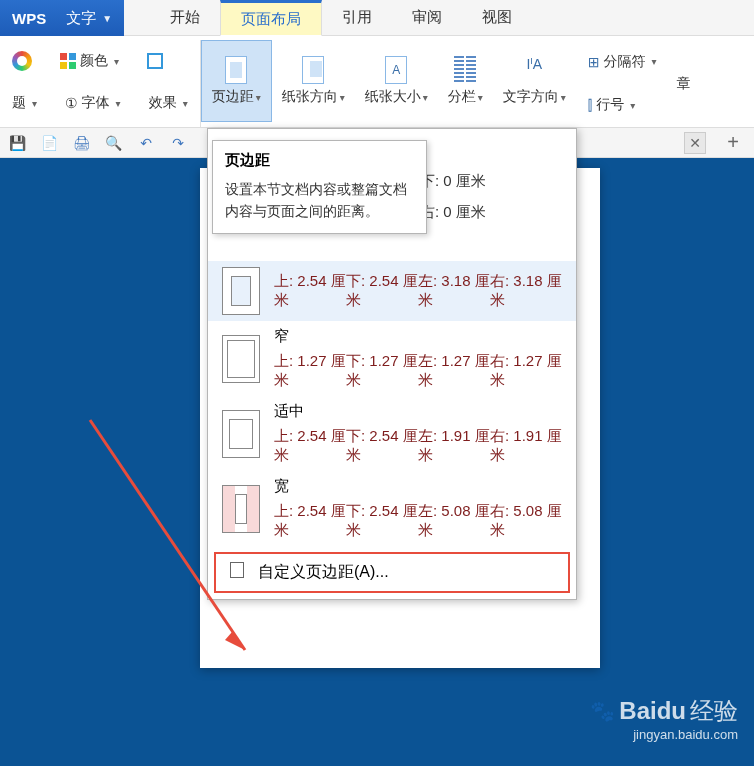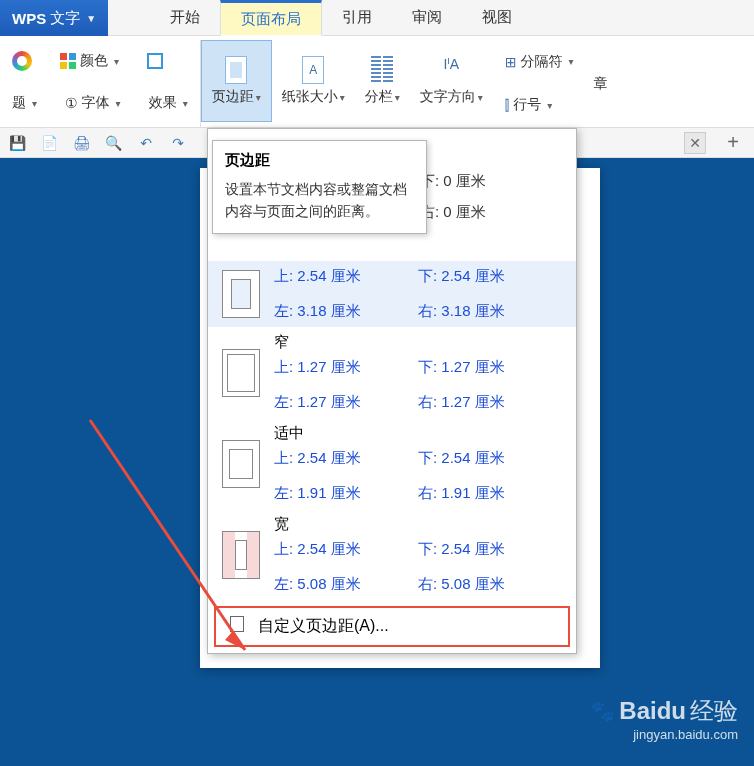--- a/index.html
+++ b/index.html
@@ -1,17 +1,17 @@
 <!DOCTYPE html>
 <html><head>
   <meta charset="utf-8">
   <style>
     * { margin: 0; padding: 0; box-sizing: border-box; font-family: "Microsoft YaHei", sans-serif; }
     body { width: 754px; height: 766px; overflow: hidden; background: #fff; position: relative; }
-    .title-logo { font-weight: bold; font-size: 15px; margin-right: 4px; }
+    .title-logo { font-weight: bold; font-size: 15px; margin-right: 20px; }
     .title-sub { font-size: 15px; }
     .title-drop { margin-left: 6px; font-size: 10px; opacity: 0.9; }
     
     .menu-bar { height: 36px; background: #f5f5f5; display: flex; align-items: center; padding-left: 150px; border-bottom: 1px solid #ddd; position: absolute; top: 0; left: 0; right: 0; z-index: 1; }
     .menu-item { padding: 0 20px; height: 36px; display: flex; align-items: center; font-size: 15px; color: #333; cursor: pointer; }
     .menu-item.active { background: #fef9c3; color: #2a6fcc; border-top: 3px solid #2a6fcc; border-left: 1px solid #ddd; border-right: 1px solid #ddd; border-bottom: 1px solid #fff; margin-bottom: -1px; }
     
     .title-wrap { position: absolute; top: 0; left: 0; z-index: 2; height: 36px; background: linear-gradient(to bottom, #2a6fcc, #1d5cb8); display: flex; align-items: center; padding: 0 12px; color: #fff; }
     
     .ribbon { height: 92px; background: #fff; display: flex; align-items: stretch; border-bottom: 1px solid #ddd; padding-top: 4px; }
@@ -54,21 +54,21 @@
     .margin-opt.active { background: #e8f1fb; }
     .margin-thumb { width: 38px; height: 48px; border: 1px solid #888; background: #fff; position: relative; flex-shrink: 0; }
     .margin-thumb::before { content: ''; position: absolute; border: 1px solid #888; }
     .margin-thumb.normal::before { top: 8px; left: 8px; right: 8px; bottom: 8px; background: #e8f1fb; }
     .margin-thumb.narrow::before { top: 4px; left: 4px; right: 4px; bottom: 4px; }
     .margin-thumb.moderate::before { top: 8px; left: 6px; right: 6px; bottom: 8px; }
     .margin-thumb.wide::before { top: 8px; left: 12px; right: 12px; bottom: 8px; }
     .margin-thumb.wide { background: linear-gradient(to right, #f8d9d9 0 12px, transparent 12px calc(100% - 12px), #f8d9d9 calc(100% - 12px) 100%); }
     .margin-info { flex: 1; font-size: 15px; }
     .margin-name { margin-bottom: 6px; }
-    .margin-vals { display: grid; grid-template-columns: 1fr 1fr; row-gap: 16px; font-size: 15px; color: #1d4ed8; }
+    .margin-vals { display: grid; grid-template-columns: 1fr 1fr 1fr 1fr; row-gap: 16px; font-size: 15px; color: #7f1d1d; }
     
     .custom-opt { display: flex; align-items: flex-start; gap: 14px; padding: 8px 14px; border: 2px solid #e74c3c; margin: 6px; cursor: pointer; }
     .custom-icon { width: 14px; height: 16px; border: 1px solid #666; position: relative; }
     
     .arrow-annotation { position: absolute; z-index: 30; pointer-events: none; }
     .arrow-line { stroke: #e74c3c; stroke-width: 3; fill: none; }
     .arrow-head { fill: #e74c3c; }
     
     .watermark { position: absolute; right: 16px; bottom: 24px; color: rgba(255,255,255,0.8); font-size: 13px; z-index: 5; text-align: right; }
     .watermark-top { font-size: 24px; display: flex; align-items: center; gap: 4px; justify-content: flex-end; }
@@ -121,20 +121,24 @@
       <div class="ribbon-btn">
           <span>效果</span>
           <span class="drop-arrow">▾</span>
         </div>
     </div>
   </div>
 
   <div class="ribbon-btn-big active">
     <span class="icon-page"></span>
     <span><span>页边距</span><span class="drop-arrow">▾</span></span>
+  </div>
+  <div class="ribbon-btn-big">
+    <span class="icon-page rotate"></span>
+    <span><span>纸张方向</span><span class="drop-arrow">▾</span></span>
   </div>
   <div class="ribbon-btn-big">
     <span class="icon-page-a">A</span>
     <span><span>纸张大小</span><span class="drop-arrow">▾</span></span>
   </div>
   <div class="ribbon-btn-big">
     <span class="icon-cols">
         <span></span>
         <span></span>
       </span>

